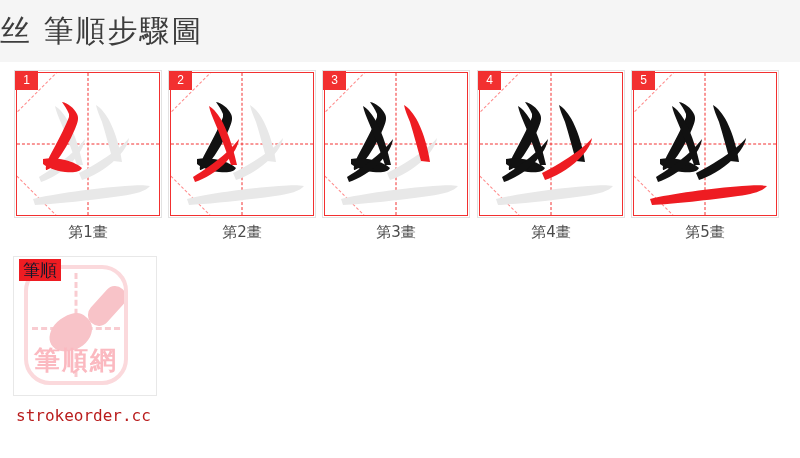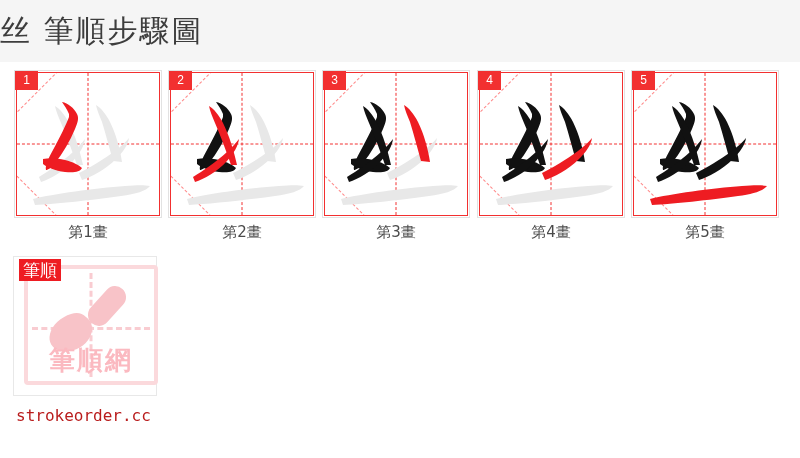--- a/index.html
+++ b/index.html
@@ -75,22 +75,22 @@
   }
   
   .logo-box{
     position:absolute;left:13px;top:256px;
     width:144px;height:140px;
     border:1px solid #e8e8e8;
     background:#ffffff;
     box-sizing:border-box;
   }
   .logo-inner{
-    position:absolute;left:10px;top:8px;width:134px;height:120px;
-    border:4px solid #fbd9dc;border-radius:4px;
+    position:absolute;left:10px;top:8px;width:104px;height:120px;
+    border:4px solid #fbd9dc;border-radius:26px;
     box-sizing:border-box;
     overflow:hidden;
   }
   .logo-cross-h{
     position:absolute;left:4px;right:4px;top:52%;height:0;
     border-top:3px dashed #f9ccd1;
   }
   .logo-cross-v{
     position:absolute;top:4px;bottom:4px;left:50%;width:0;
     border-left:3px dashed #f9ccd1;
@@ -100,21 +100,21 @@
   .logo-text{
     position:absolute;left:0;right:0;bottom:6px;
     text-align:center;
     font-size:26px;line-height:30px;
     color:#fbb9c0;letter-spacing:2px;
     font-family:"DejaVu Sans","Liberation Sans",sans-serif;
     font-weight:bold;
   }
   .logo-badge{
     position:absolute;left:5px;top:2px;
-    background:#ee1c22;color:#ffffff;
+    background:#ee1c22;color:#0f172a;
     font-size:17px;line-height:22px;
     padding:0 4px;
     font-family:"DejaVu Sans","Liberation Sans",sans-serif;
     z-index:6;
   }
   .site{
     position:absolute;left:16px;top:406px;
     font-size:16px;color:#b91c1c;
     font-family:"DejaVu Sans Mono","Liberation Mono",monospace;
     letter-spacing:0px;

